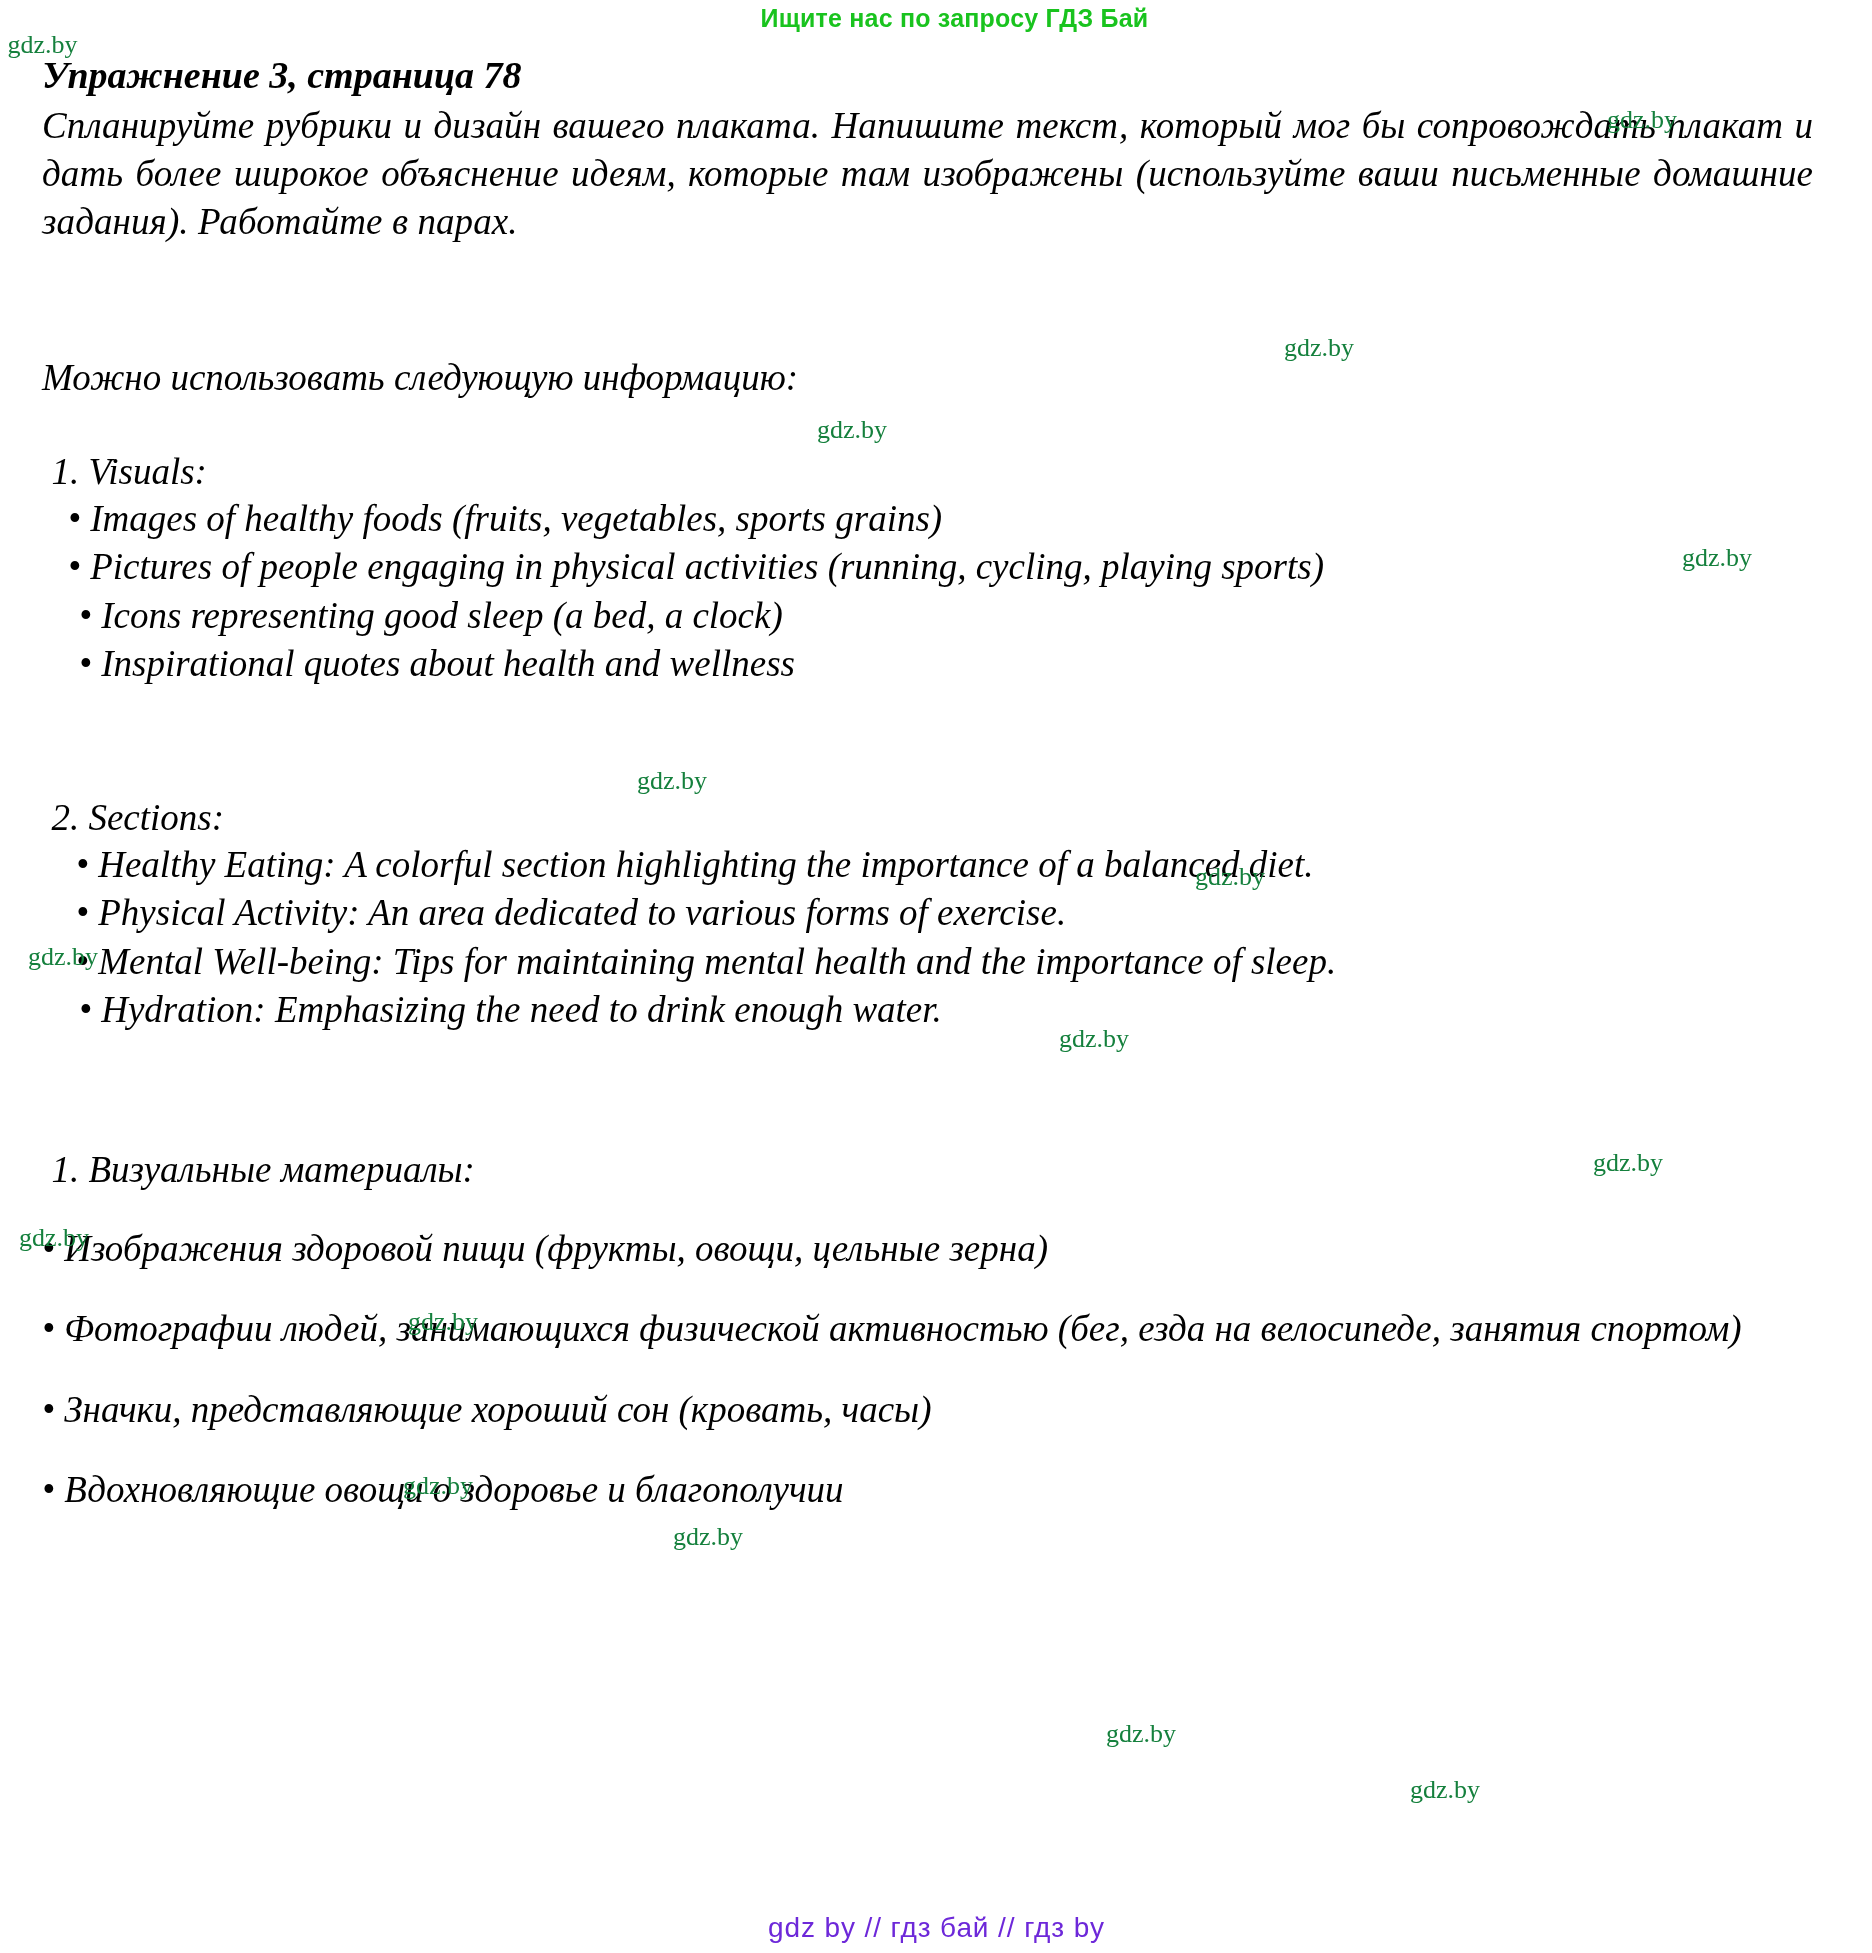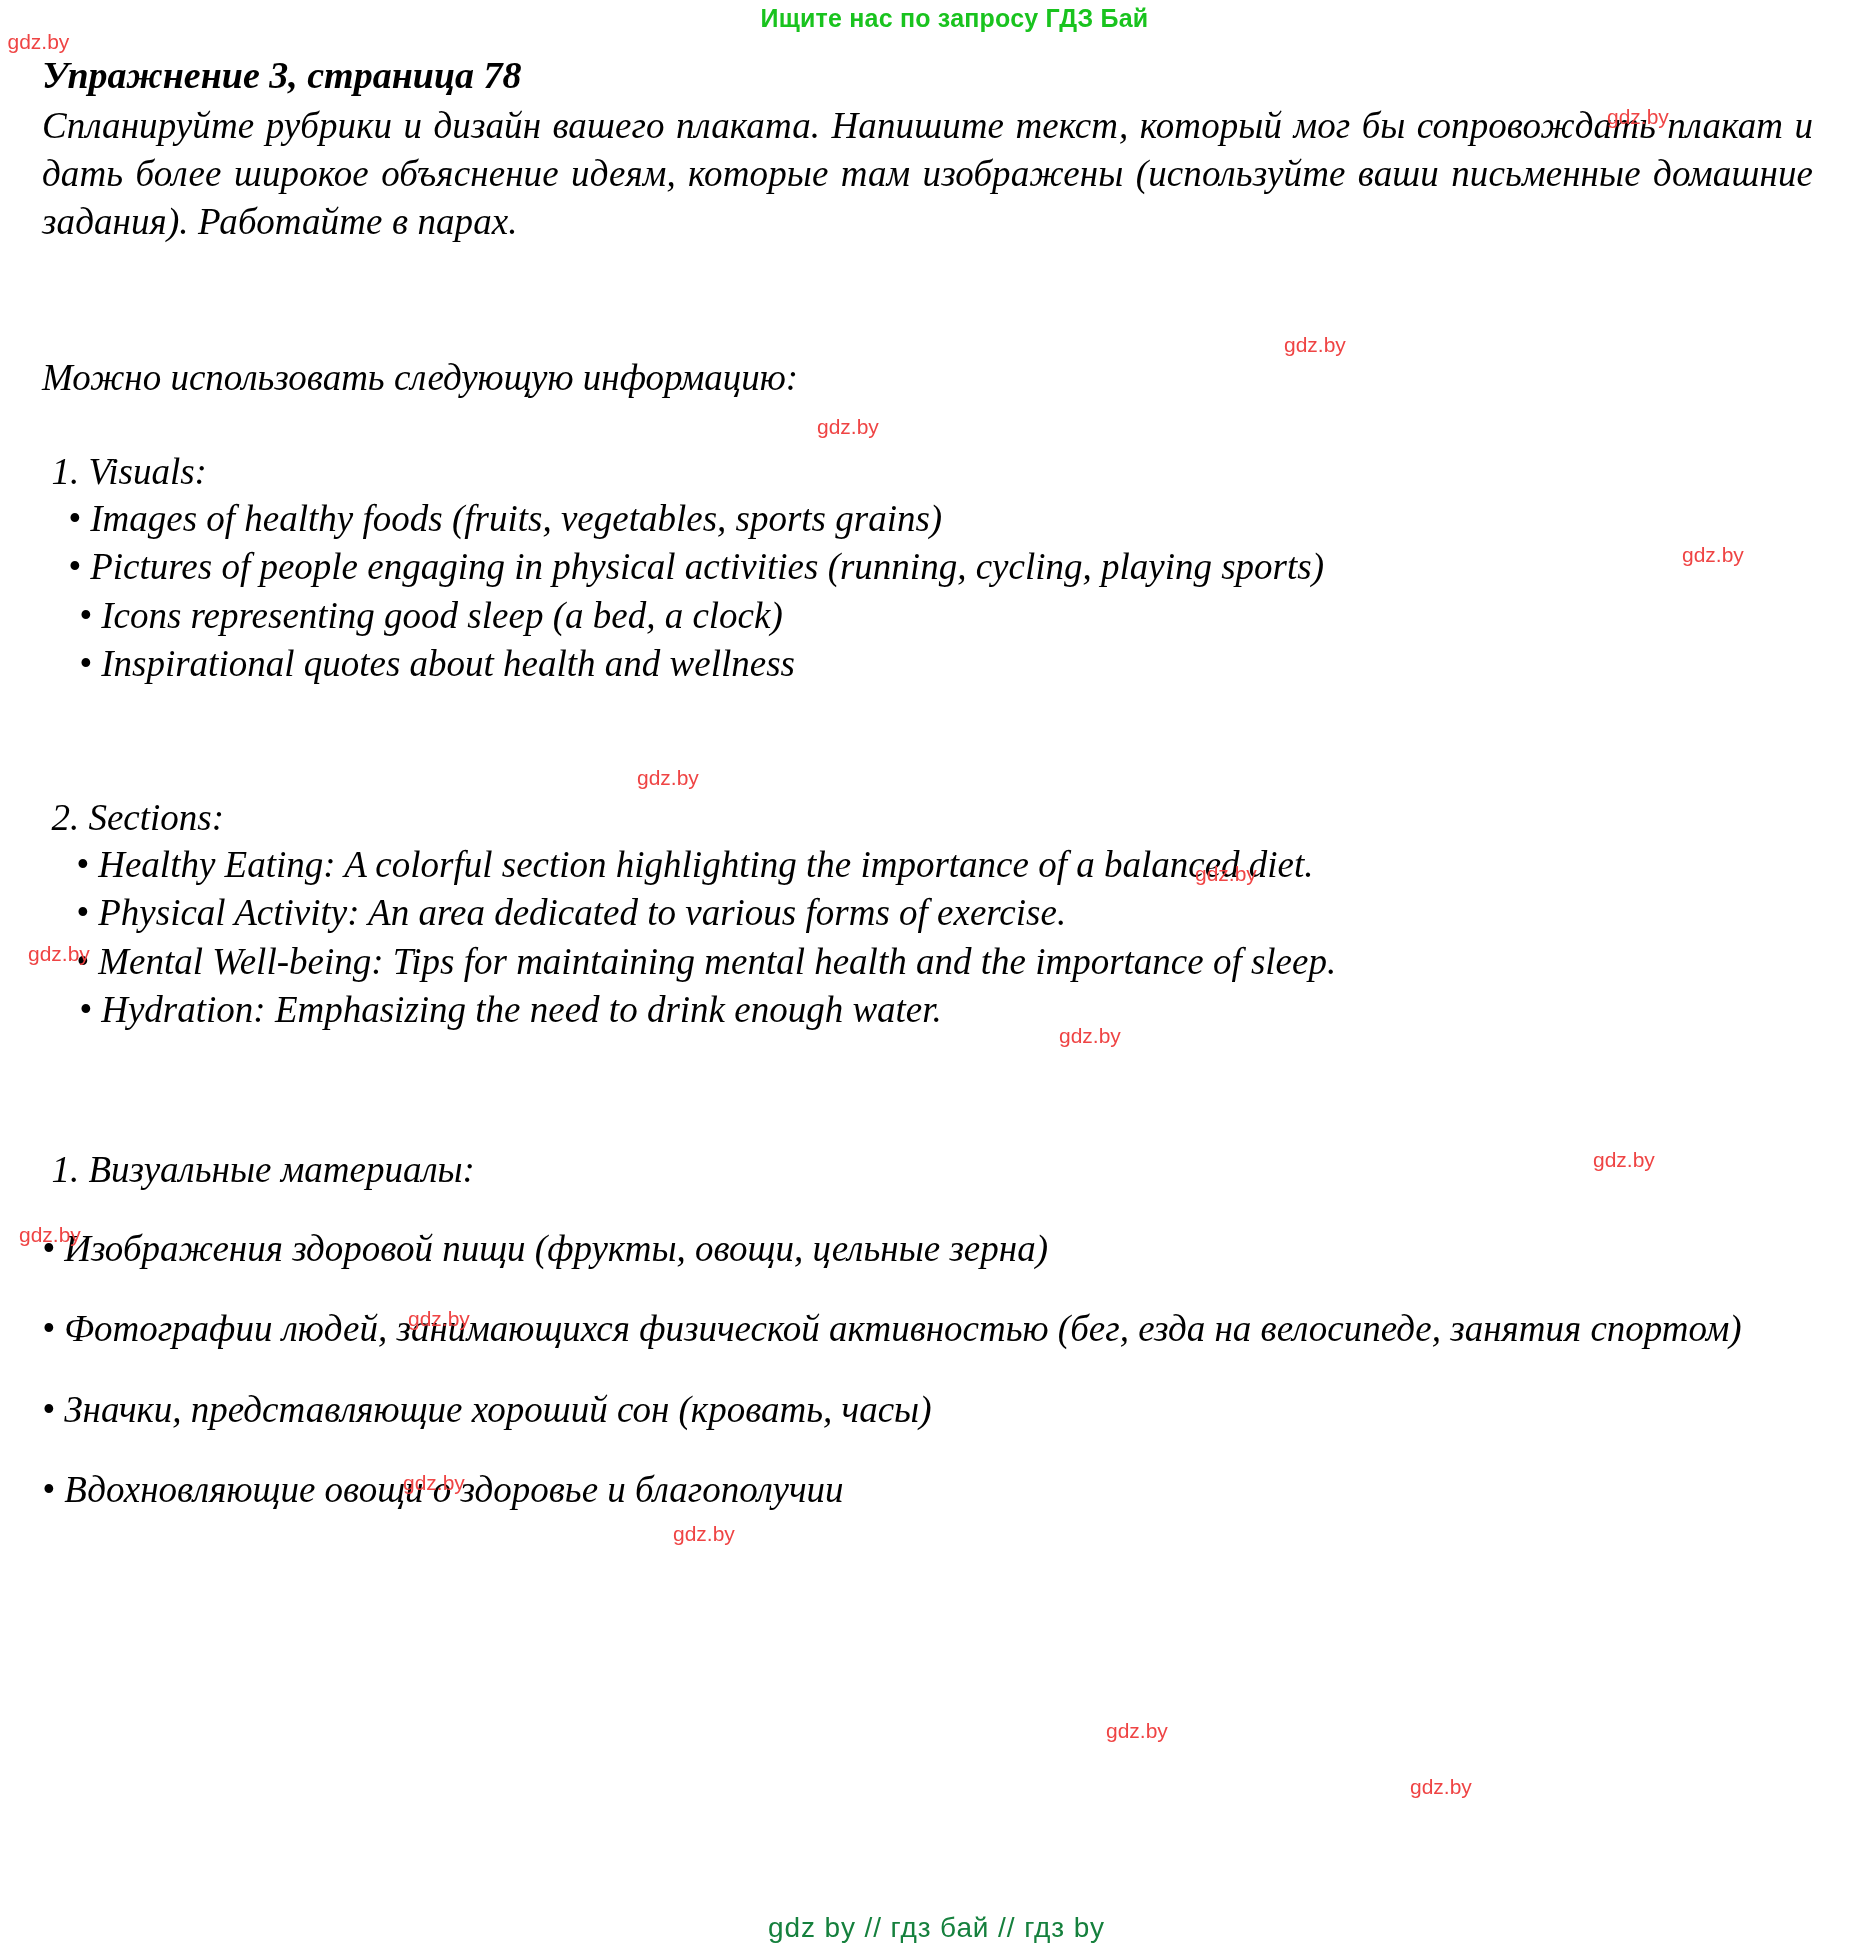--- a/index.html
+++ b/index.html
@@ -86,35 +86,35 @@
 
   .block-en-visuals { position: absolute; top: 394px; left: 0; width: 1771px; }
   .block-en-sections { position: absolute; top: 740px; left: 0; width: 1771px; }
   .block-ru { position: absolute; top: 1092px; left: 0; width: 1771px; }
 
   .sec-gap { height: 32px; }
 
   
   .wm {
     position: absolute;
-    font-family: Liberation Sans, sans-serif;
-    font-size: 21px;
-    color: #ef4444;
+    font-family: Liberation Serif, serif;
+    font-size: 26px;
+    color: #15803d;
     white-space: nowrap;
     pointer-events: none;
   }
 
   
   .footer-link {
     position: absolute;
     left: 0;
     bottom: 9.4px;
     width: 100%;
     text-align: center;
-    color: #15803d;
+    color: #6d28d9;
     font-family: "Liberation Sans", "DejaVu Sans", sans-serif;
     font-size: 28px;
     letter-spacing: 0.9px;
   }
 </style>
 </head>
 <body>
 
 <div class="promo-banner">Ищите нас по запросу ГДЗ Бай</div>
 

